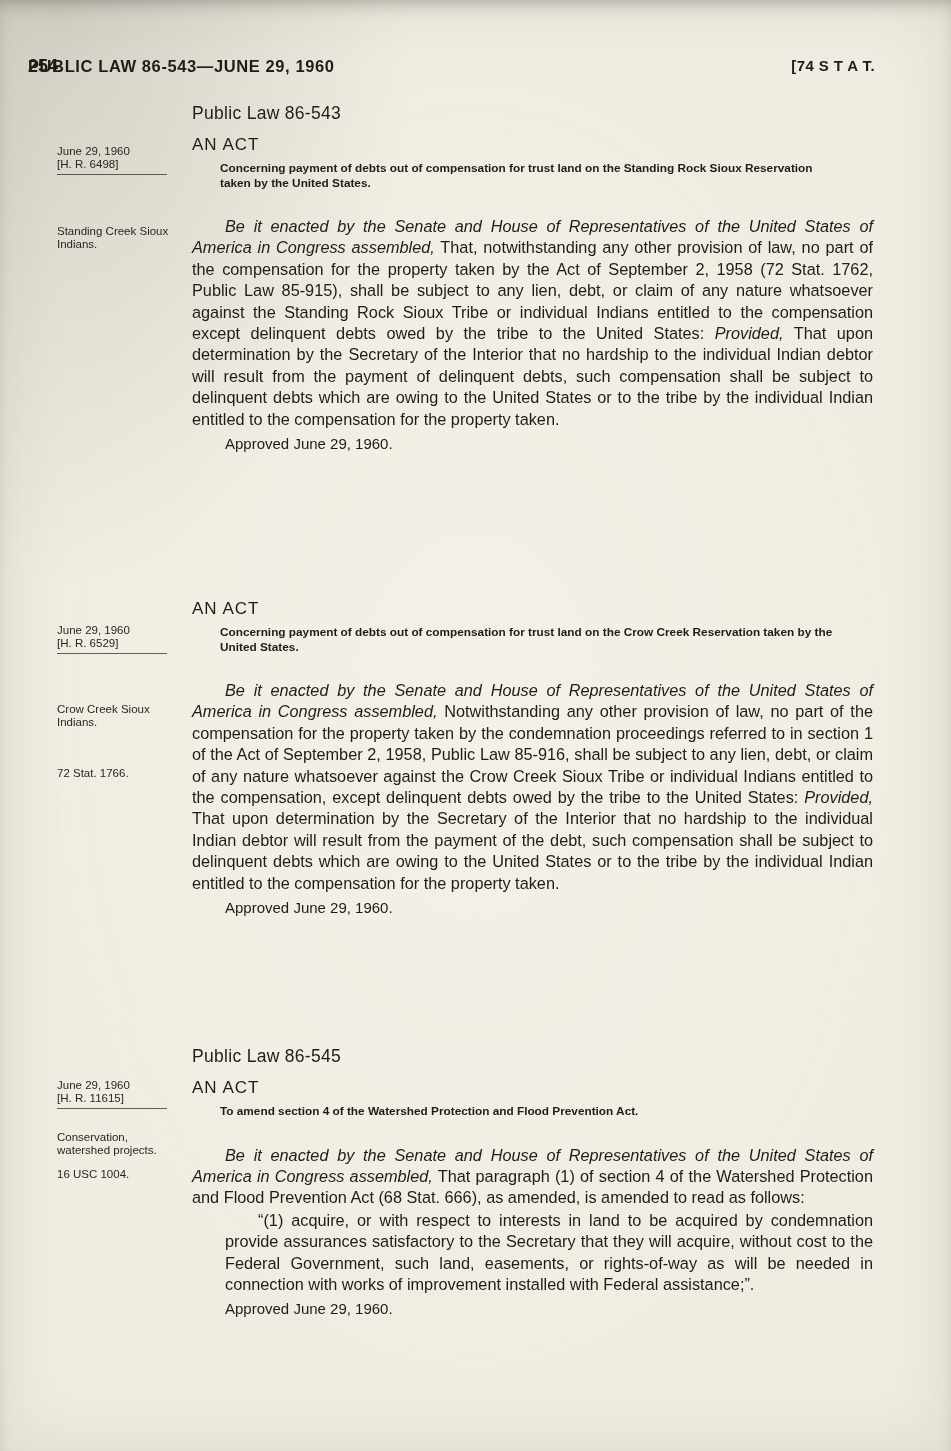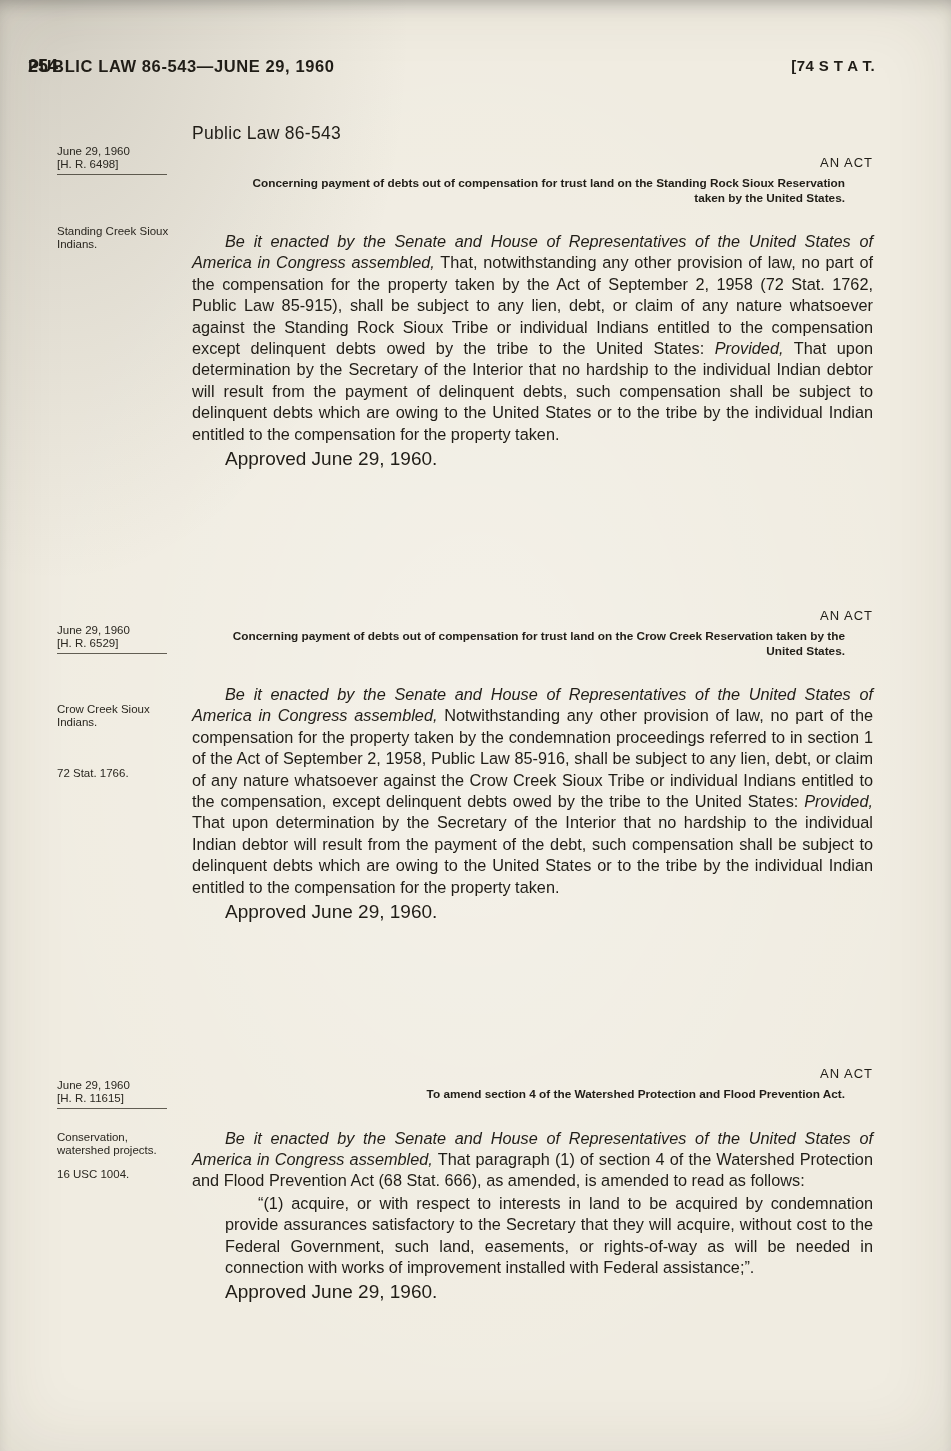--- a/index.html
+++ b/index.html
@@ -23,28 +23,28 @@
   .rh-num  { position:absolute; left:0; top:0; font-weight:bold; font-size:18px; }
   .rh-title{ position:absolute; left:0; right:0; top:1px; text-align:left; font-weight:bold; font-size:16.5px; letter-spacing:0.6px; }
   .rh-stat { position:absolute; right:0; top:1px; font-weight:bold; font-size:15px; letter-spacing:0.4px;padding-left:12px; }
 
   
   .law { position:absolute; left:0; right:0; }
   .law-1 { top:103px; }
   .law-2 { top:588px; }
   .law-3 { top:1046px; }
 
-  .text-col { margin-left:192px; margin-right:78px;margin-top:20px; }
+  .text-col { margin-left:192px; margin-right:78px; }
 
   .law-title { font-size:17.5px; font-weight:normal; letter-spacing:0.3px; }
-  .an-act    { text-align:right; font-size:13px; letter-spacing:1px; margin-top:11px; }
-  .subtitle  { text-align:right; font-size:11.8px; font-weight:bold; line-height:14.5px; margin-top:6px; padding:0 28px; }
+  .an-act    { text-align:left; font-size:17px; letter-spacing:1px; margin-top:11px; }
+  .subtitle  { text-align:left; font-size:11.8px; font-weight:bold; line-height:14.5px; margin-top:6px; padding:0 28px; }
   .body-para { font-size:16.3px; line-height:21.4px; text-align:justify; text-indent:33px; margin-top:26px; }
   .quoted    { font-size:16.3px; line-height:21.4px; text-align:justify; text-indent:33px; margin-left:33px; margin-top:1px; }
-  .approved  { font-size:19px; line-height:21.4px; text-indent:33px; margin-top:3px; }
+  .approved  { font-size:15px; line-height:21.4px; text-indent:33px; margin-top:3px; }
   .it { font-style:italic; }
 
   
   .mnote { position:absolute; left:57px; width:118px; font-size:11.5px; line-height:12.5px; color:#2a2720; }
   .mnote .mrule { width:110px; border-bottom:1px solid rgba(50,45,35,0.75); margin-top:4px; }
 </style>
 </head>
 <body>
 
 <div class="page">
@@ -89,20 +89,21 @@
 
   <section class="law law-3">
     <div class="mnote" style="top:33px">
       <div>June 29, 1960</div>
       <div>[H. R. 11615]</div>
       <div class="mrule"></div>
     </div>
     <div class="mnote" style="top:85px">Conservation, watershed projects.</div>
     <div class="mnote" style="top:122px">16 USC 1004.</div>
     <div class="text-col">
+      <h2 class="law-title">Public Law 86-545</h2>
       <div class="an-act">AN ACT</div>
       <p class="subtitle">To amend section 4 of the Watershed Protection and Flood Prevention Act.</p>
       <p class="body-para"><span class="it">Be it enacted by the Senate and House of Representatives of the United States of America in Congress assembled,</span><span> That paragraph (1) of section 4 of the Watershed Protection and Flood Prevention Act (68 Stat. 666), as amended, is amended to read as follows:</span></p>
       <p class="quoted"><span>“(1) acquire, or with respect to interests in land to be acquired by condemnation provide assurances satisfactory to the Secretary that they will acquire, without cost to the Federal Government, such land, easements, or rights-of-way as will be needed in connection with works of improvement installed with Federal assistance;”.</span></p>
       <p class="approved">Approved June 29, 1960.</p>
     </div>
   </section>
 
 </div>
 

